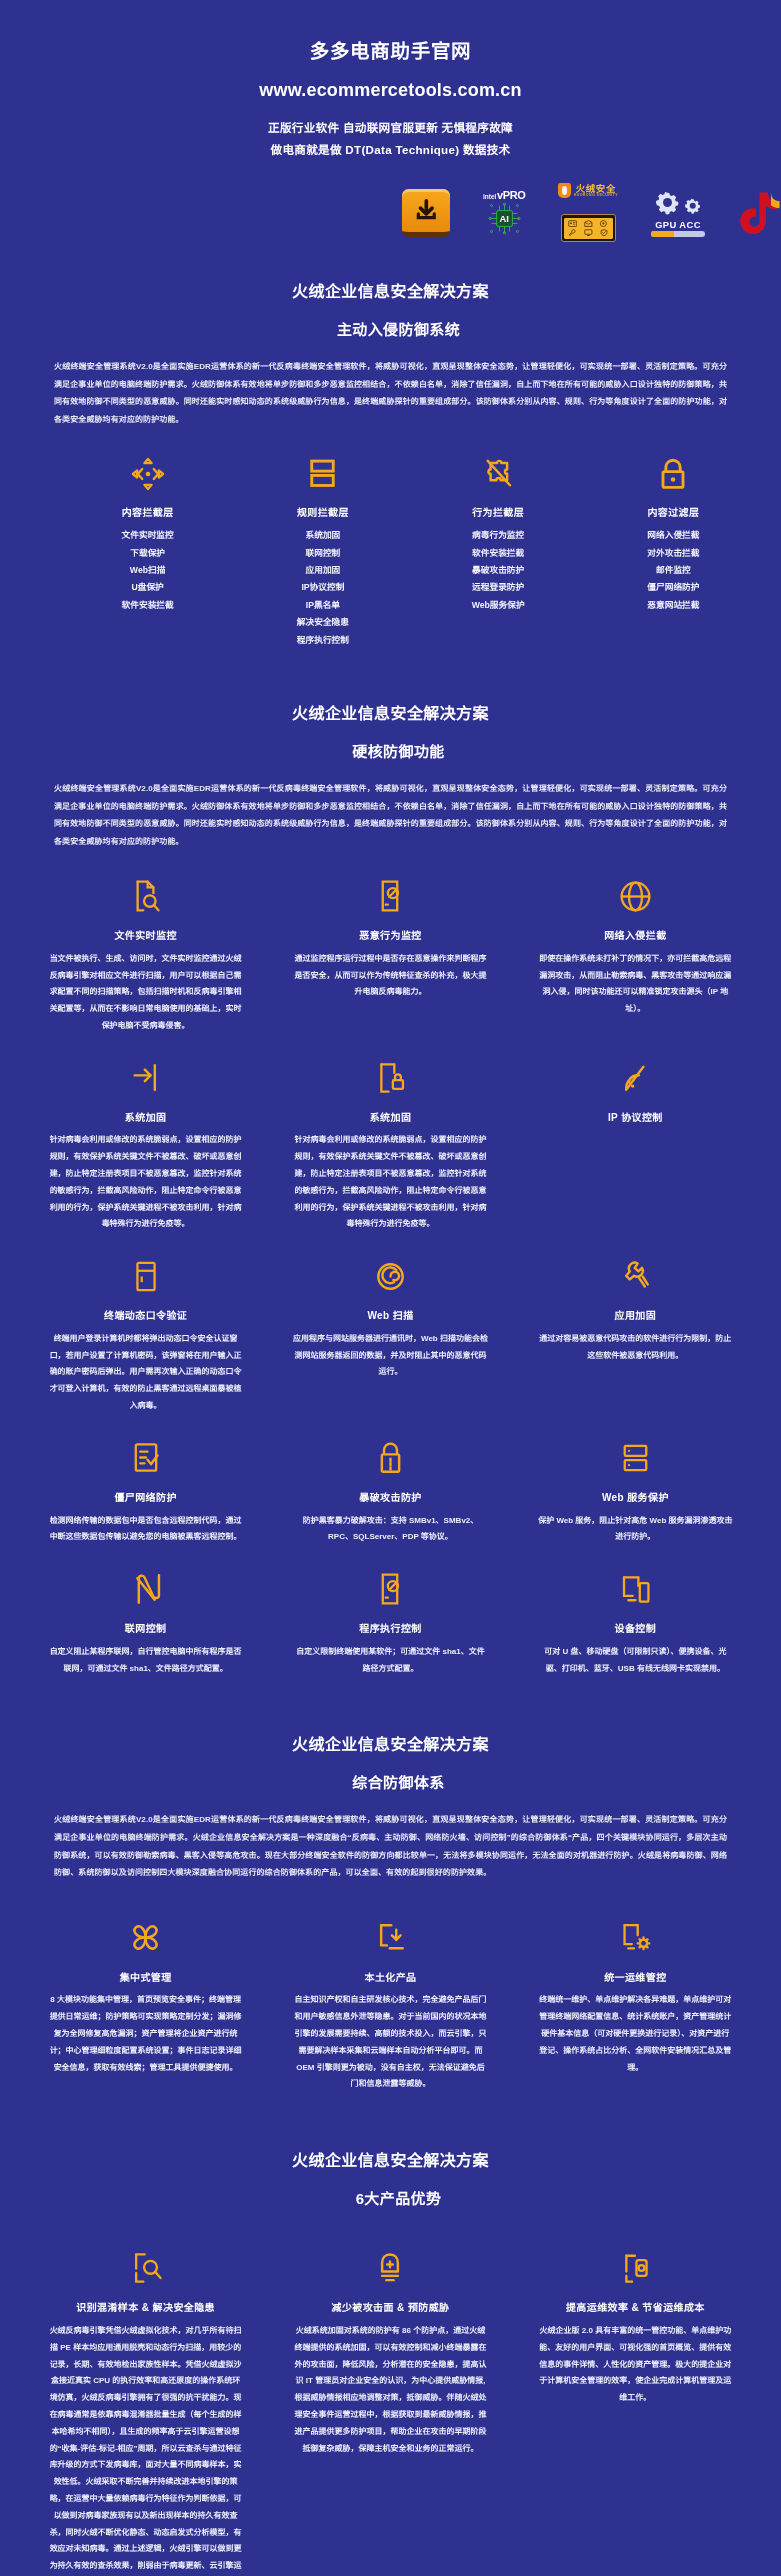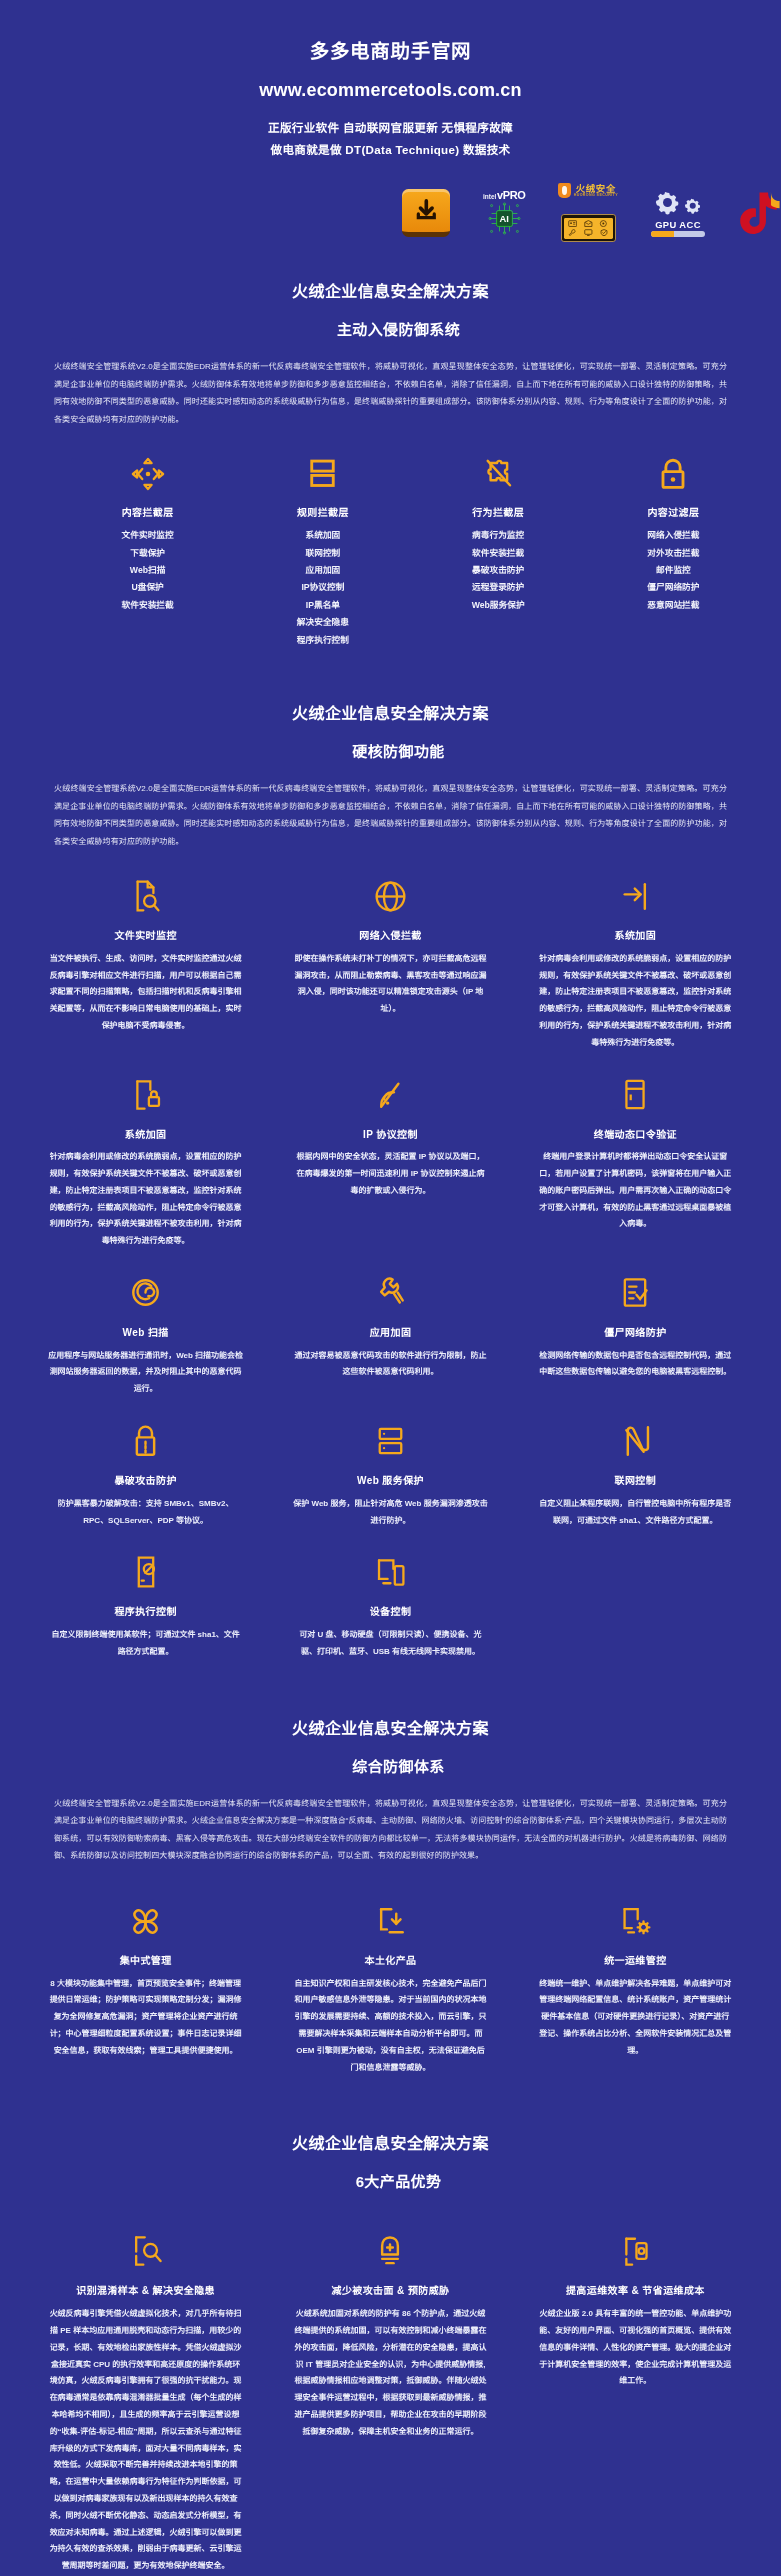--- a/index.html
+++ b/index.html
@@ -82,21 +82,21 @@
   .sec-head { text-align:center; padding-top:32px; }
   .sec-kicker { font-size:16px; font-weight:bold; letter-spacing:0.4px; }
   .sec-title { font-size:15px; font-weight:bold; margin-top:16px; letter-spacing:0.4px;margin-left:16px; }
   .sec-desc {
     margin:19px auto 0 auto;
     width:673px;
     font-size:8px;
     line-height:2.2;
     text-align:justify;
     color:#e9eaf7;
-    font-weight:normal;
+    font-weight:bold;
     letter-spacing:0.1px;
   }
 
   
   .grid4 { display:grid; grid-template-columns:repeat(4,1fr); margin-top:26px; padding:0 20px;margin-left:40px; }
   .grid3 { display:grid; grid-template-columns:repeat(3,1fr); padding:0 29px; column-gap:11.6px; }
   .grid3.tight { margin-top:24.6px; }
 
   .cell { text-align:center; padding:0 8.7px 19px 8.7px; }
   .cell-icon { height:39px; display:flex; align-items:center; justify-content:center; margin-bottom:10px; }
@@ -344,20 +344,32 @@
               <path d="M12 6v40h8"></path>
               <path d="M26 6v8h8"></path>
             <circle cx="29" cy="33" r="8"></circle>
               <path d="M35 39l6 7"></path>
           </svg>
         </div>
         <div class="cell-title">文件实时监控</div>
         <div class="cell-body">当文件被执行、生成、访问时，文件实时监控通过火绒反病毒引擎对相应文件进行扫描，用户可以根据自己需求配置不同的扫描策略，包括扫描时机和反病毒引擎相关配置等，从而在不影响日常电脑使用的基础上，实时保护电脑不受病毒侵害。</div>
       </div>
 
+      <div class="blk">
+        <div class="cell-icon">
+          <svg width="26" height="38" viewBox="0 0 36 52" fill="none" stroke="#f5a81c" stroke-width="3.2" stroke-linecap="round">
+            <path d="M8 6h20v40H8Z"></path>
+              <circle cx="22" cy="22" r="7"></circle>
+              <path d="M17 27l10-10"></path>
+              <path d="M12 38h3"></path>
+          </svg>
+        </div>
+        <div class="cell-title">恶意行为监控</div>
+        <div class="cell-body">通过监控程序运行过程中是否存在恶意操作来判断程序是否安全，从而可以作为传统特征查杀的补充，极大提升电脑反病毒能力。</div>
+      </div>
 
       <div class="blk">
         <div class="cell-icon">
           <svg width="35" height="35" viewBox="0 0 48 48" fill="none" stroke="#f5a81c" stroke-width="3.2">
             <circle cx="24" cy="24" r="19"></circle>
               <path d="M5 24h38"></path>
               <ellipse cx="24" cy="24" rx="9" ry="19"></ellipse>
           </svg>
         </div>
         <div class="cell-title">网络入侵拦截</div>
@@ -392,21 +404,20 @@
       <div class="blk">
         <div class="cell-icon">
           <svg width="33" height="33" viewBox="0 0 46 46" fill="none" stroke="#f5a81c" stroke-width="3.2" stroke-linecap="round">
             <path d="M14 30a10 10 0 0 1 10-10"></path>
               <path d="M10 38a18 18 0 0 1 18-18"></path>
             <circle cx="19" cy="35" r="2.4" fill="#f5a81c" stroke="none"></circle>
             <path d="M34 8 10 40" stroke-width="3.4"></path>
           </svg>
         </div>
         <div class="cell-title">IP 协议控制</div>
-        <div class="cell-body">根据内网中的安全状态，灵活配置 IP 协议以及端口，在病毒爆发的第一时间迅速利用 IP 协议控制来遏止病毒的扩散或入侵行为。</div>
       </div>
 
       <div class="blk">
         <div class="cell-icon">
           <svg width="30" height="35" viewBox="0 0 42 48" fill="none" stroke="#f5a81c" stroke-width="3.2">
             <rect x="9" y="5" width="24" height="38" rx="2"></rect>
               <path d="M9 16h24"></path>
               <path d="M15 24v8"></path>
           </svg>
         </div>

